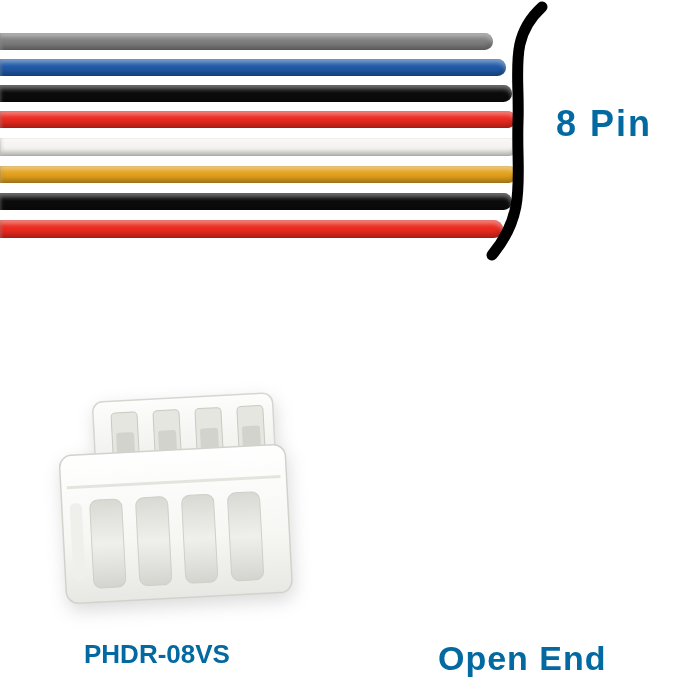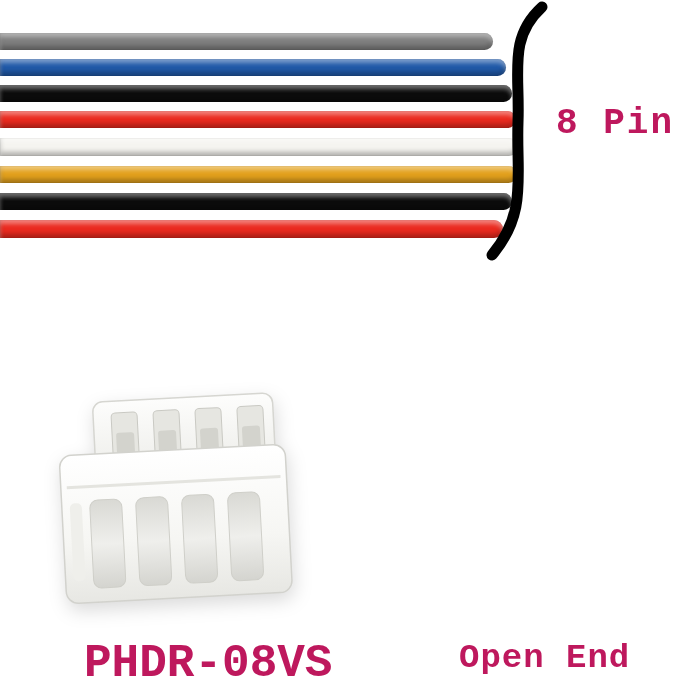--- a/index.html
+++ b/index.html
@@ -3,22 +3,22 @@
 <meta charset="utf-8">
 <style>
   * { box-sizing: border-box; }
   html, body { margin: 0; padding: 0; background: #ffffff; }
   #canvas {
     position: relative;
     width: 700px;
     height: 700px;
     background: #ffffff;
     overflow: hidden;
-    font-family: Liberation Mono, monospace;
-    color: #be185d;
+    font-family: Liberation Sans, sans-serif;
+    color: #0369a1;
   }
 
   
   .wire {
     position: absolute;
     left: 0;
     border-radius: 0 9px 9px 0;
     box-shadow:
       inset 0 4px 4px rgba(255,255,255,0.40),
       inset 0 -4px 5px rgba(0,0,0,0.28),
@@ -42,22 +42,22 @@
 
   
   .label {
     position: absolute;
     font-weight: bold;
     white-space: pre;
     line-height: 1;
   }
   #pin-label       { left: 556px; top: 106px; font-size: 36px; letter-spacing: 2px; }
   #gauge-label     { left: 257px; top: 264px; font-size: 37px; letter-spacing: 4px; }
-  #connector-label { left: 84px;  top: 641px; font-size: 46px; letter-spacing: 0px; }
-  #end-label       { left: 438px; top: 641px; font-size: 34px; letter-spacing: 1px; margin-left: 21px; }
+  #connector-label { left: 84px;  top: 641px; font-size: 26px; letter-spacing: 0px; }
+  #end-label       { left: 438px; top: 641px; font-size: 34px; letter-spacing: 1px; }
 
   
   #connector {
     position: absolute;
     left: 50px;
     top: 388px;
     filter: drop-shadow(2px 7px 9px rgba(0,0,0,0.14));
   }
 </style>
 </head>

